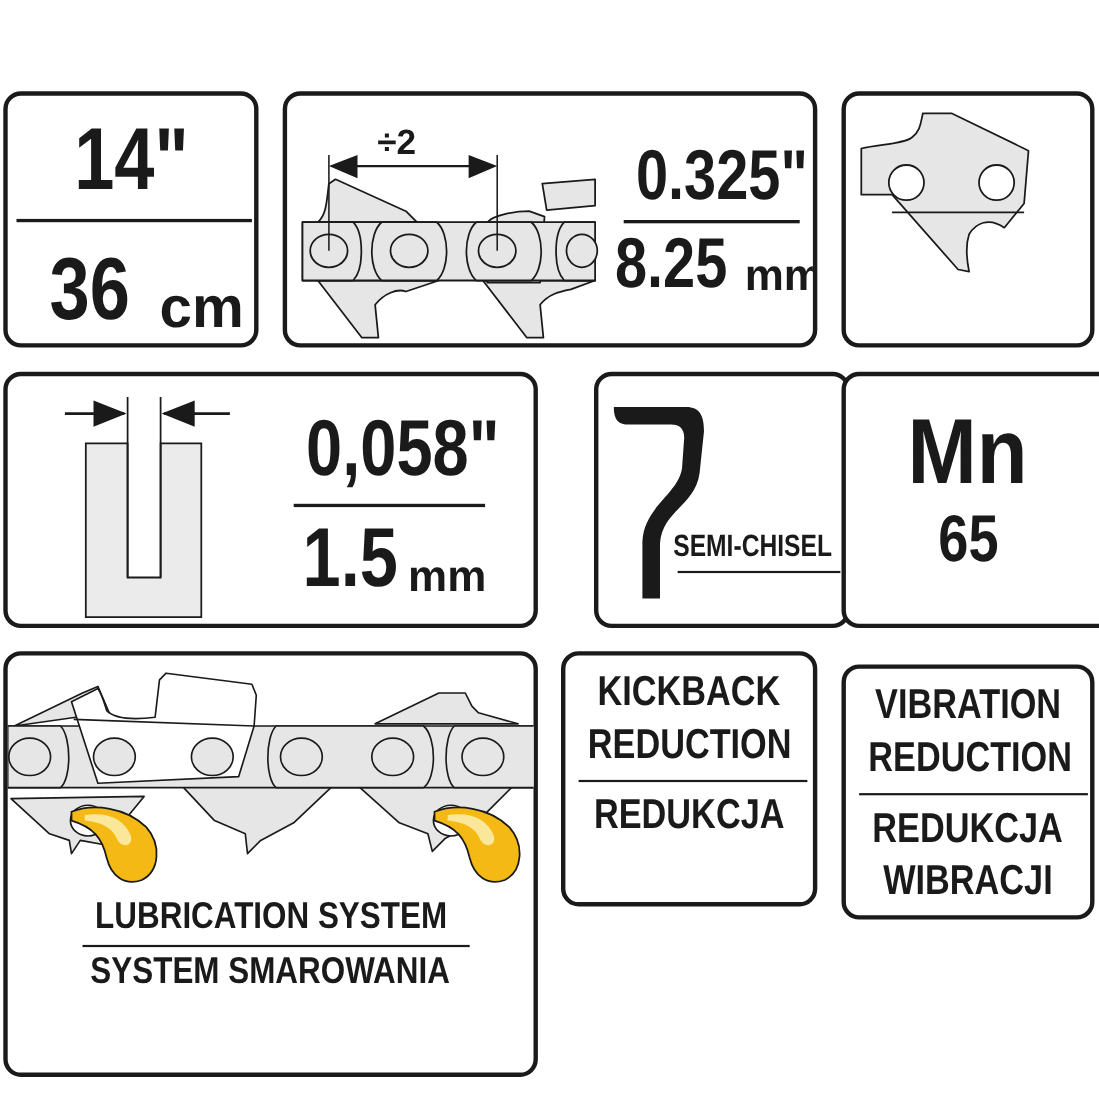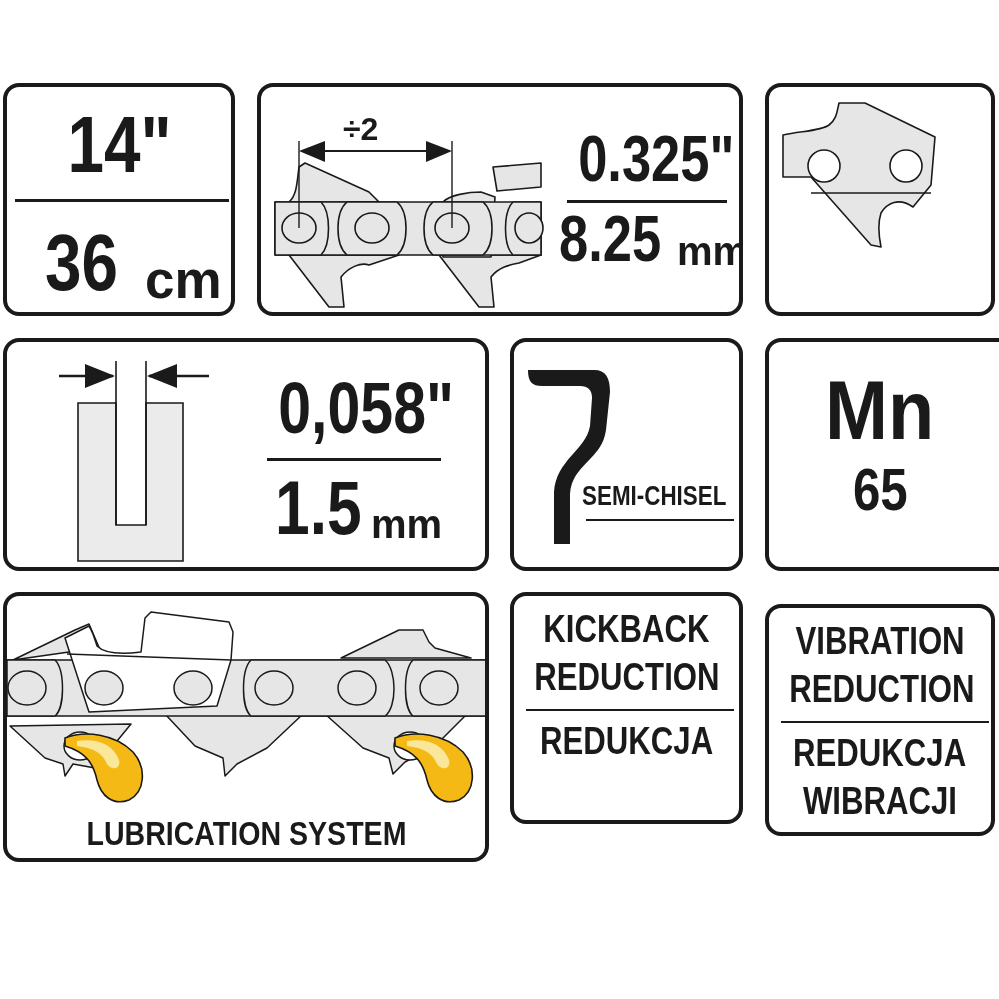--- a/index.html
+++ b/index.html
@@ -95,40 +95,40 @@
   <div class="t ctr" style="left:252px;width:200px;top:30px;font-size:72px;">
     <span class="cond" style="transform:scaleX(0.82);transform-origin:center top;">0,058"</span>
   </div>
   <div class="rule" style="left:260px;width:174px;top:116px;"></div>
   <div class="t" style="left:268px;top:128px;">
     <span style="font-size:76px;display:inline-block;transform:scaleX(0.82);transform-origin:left top;">1.5</span>
     <span style="font-size:40px;position:absolute;left:96px;top:34px;">mm</span>
   </div>
 </div>
 
-<div class="box" style="left:510px;top:338px;width:233px;height:233px;">
+<div class="box" style="left:540px;top:338px;width:233px;height:233px;">
   <svg width="90" height="190" style="left:8px;top:22px;" viewBox="0 0 90 190">
     <path d="M6,6 L72,6 C84,6 88,14 88,28 L84,66 C80,96 50,100 48,130 L48,180 L32,180 L32,128 C34,96 64,86 68,62 L70,34 C70,26 66,22 58,22 L20,22 C10,22 6,18 6,6 Z" fill="#1a1a1a"></path>
   </svg>
   <div class="t" style="left:68px;top:140px;font-size:28px;">
     <span class="cond" style="transform:scaleX(0.8);">SEMI-CHISEL</span>
   </div>
   <div class="rule" style="left:72px;width:148px;top:177px;height:2px;"></div>
 </div>
 
 <div class="box" style="left:765px;top:338px;width:276px;height:233px;">
   <div class="t ctr" style="left:0;width:222px;top:26px;font-size:84px;">
     <span class="cond" style="transform:scaleX(0.9);transform-origin:center top;">Mn</span>
   </div>
   <div class="t ctr" style="left:0;width:222px;top:118px;font-size:60px;text-decoration:underline;">
     <span class="cond" style="transform:scaleX(0.82);transform-origin:center top;">65</span>
   </div>
 </div>
 
-<div class="box" style="left:3px;top:592px;width:486px;height:270px;">
+<div class="box" style="left:3px;top:592px;width:486px;height:387px;">
   <svg width="482" height="210" style="left:-2px;top:0;" viewBox="0 0 482 210">
     <g stroke="#1a1a1a" stroke-width="1.5" fill="#e6e6e6" stroke-linejoin="round">
 
       <path d="M5,130 L40,162 L58,168 L60,180 L68,168 L90,172 L126,128 Z"></path>
       <path d="M160,118 L190,150 L218,162 L220,180 L232,168 L262,152 L298,118 Z"></path>
       <path d="M320,118 L358,152 L384,162 L388,178 L400,166 L430,150 L462,118 Z"></path>
 
       <path d="M8,64 L70,34 L84,28 L96,56 L64,56 Z"></path>
 
       <path d="M336,62 L394,34 L418,34 L424,46 L430,52 L466,62 Z"></path>
@@ -159,20 +159,23 @@
     </g>
     <g stroke="#1a1a1a" stroke-width="1.6">
       <path d="M390,142 C410,134 440,138 458,156 C472,172 470,196 454,204 C438,210 426,200 422,184 C418,166 410,156 390,150 Z" fill="#f5b915"></path>
       <path d="M402,145 C422,142 438,148 444,164 C446,172 438,176 432,168 C428,158 420,152 402,150 Z" fill="#fbe79a" stroke="none"></path>
     </g>
   </svg>
   <div class="t ctr" style="left:0;width:478px;top:220px;font-size:34px;">
     <span class="cond" style="transform:scaleX(0.84);transform-origin:center top;">LUBRICATION SYSTEM</span>
   </div>
   <div class="rule" style="left:68px;width:352px;top:263px;height:2px;"></div>
+  <div class="t ctr" style="left:0;width:478px;top:270px;font-size:34px;">
+    <span class="cond" style="transform:scaleX(0.84);transform-origin:center top;">SYSTEM SMAROWANIA</span>
+  </div>
 </div>
 
 <div class="box" style="left:510px;top:592px;width:233px;height:232px;">
   <div class="t ctr" style="left:0;width:225px;top:14px;font-size:38px;">
     <span class="cond" style="transform:scaleX(0.82);transform-origin:center top;">KICKBACK</span>
   </div>
   <div class="t ctr" style="left:0;width:225px;top:62px;font-size:38px;">
     <span class="cond" style="transform:scaleX(0.82);transform-origin:center top;">REDUCTION</span>
   </div>
   <div class="rule" style="left:12px;width:208px;top:113px;height:2px;"></div>

